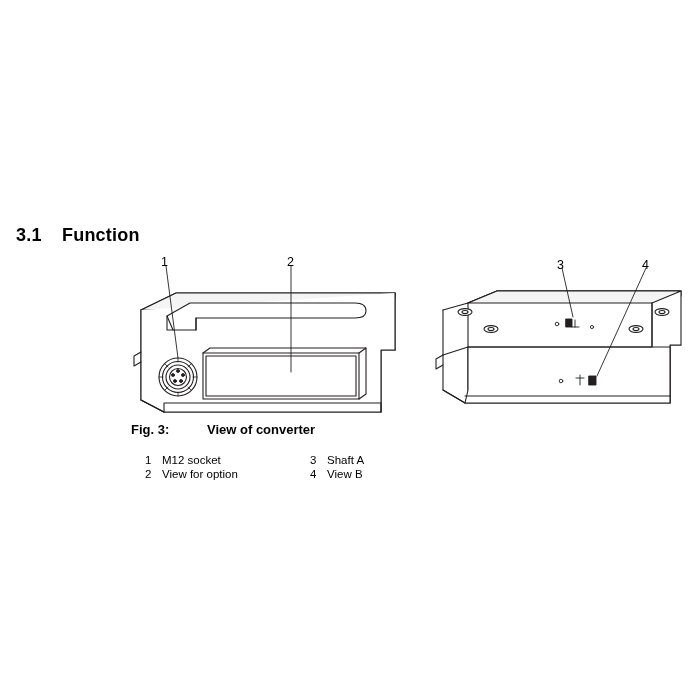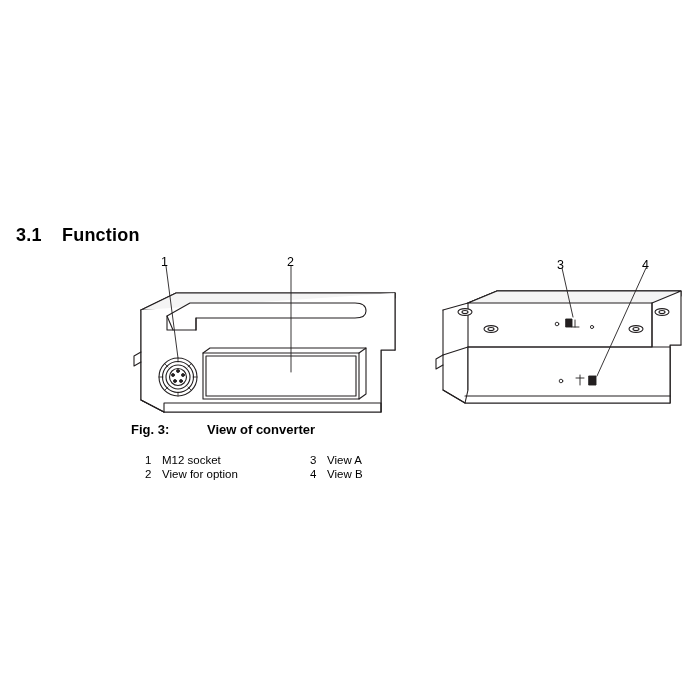--- a/index.html
+++ b/index.html
@@ -212,21 +212,21 @@
   </div>
 
   <div class="legend">
     <div class="legend-row">
       <div class="legend-col">
         <span class="key">1</span>
         <span class="val">M12 socket</span>
       </div>
       <div class="legend-col">
         <span class="key">3</span>
-        <span class="val">View A</span>
+        <span class="val">Shaft A</span>
       </div>
     </div>
     <div class="legend-row">
       <div class="legend-col">
         <span class="key">2</span>
         <span class="val">View for option</span>
       </div>
       <div class="legend-col">
         <span class="key">4</span>
         <span class="val">View B</span>

